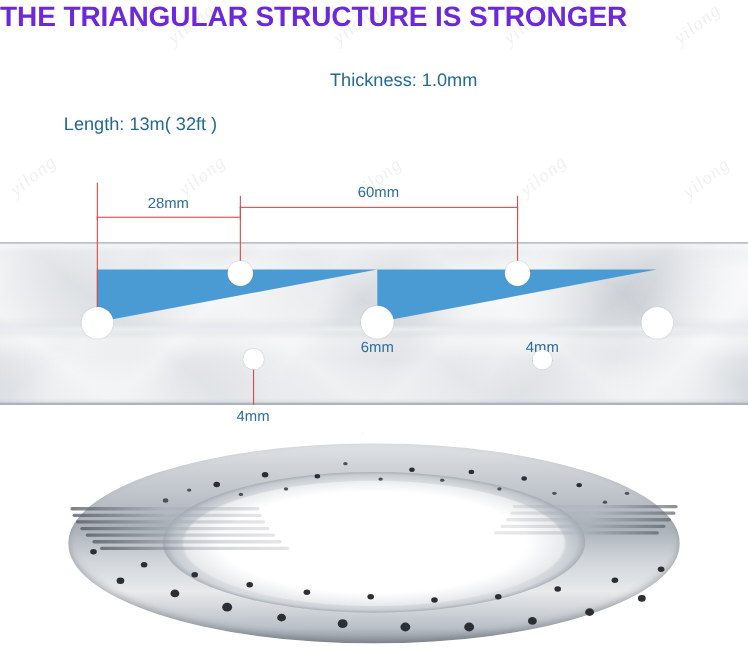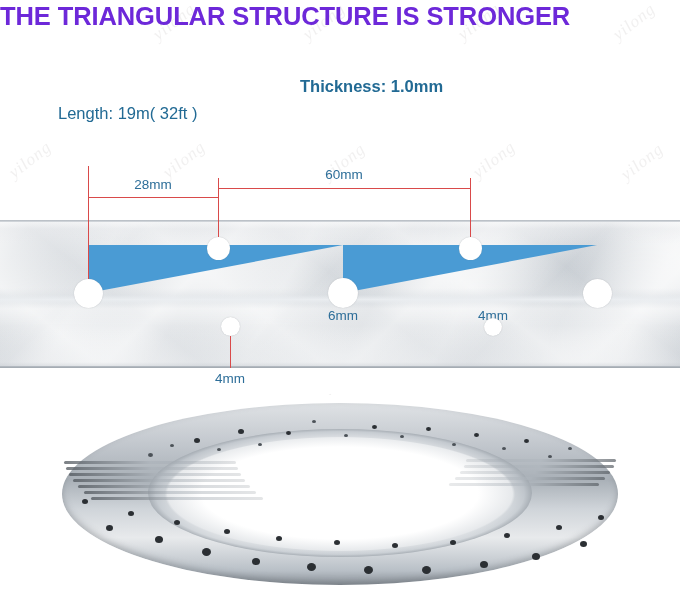--- a/index.html
+++ b/index.html
@@ -45,21 +45,21 @@
     color: #6d28d9;
     white-space: nowrap;
   }
   .spec {
     position: absolute;
     font-size: 16.5px;
     color: #226a94;
     white-space: nowrap;
   }
   #spec-material  { left: 58px;  top: 62px; }
-  #spec-thickness { left: 300px; top: 77px; font-weight: bold; }
+  #spec-thickness { left: 300px; top: 64px; }
   #spec-length    { left: 58px;  top: 104px; }
   #spec-finish    { left: 300px; top: 104px; }
 
   
   #diagram {
     position: absolute;
     left: 0;
     top: 150px;
     width: 680px;
     height: 245px;
@@ -215,21 +215,21 @@
   <div class="wm" style="left:470px;top:150px;">yilong</div>
   <div class="wm" style="left:618px;top:152px;">yilong</div>
   <div class="wm" style="left:10px;  top:410px;">yilong</div>
   <div class="wm" style="left:8px;   top:535px;">yilong</div>
   <div class="wm" style="left:290px; top:400px;">yilong</div>
   <div class="wm" style="left:630px; top:520px;">yilong</div>
 
   <div id="title">THE TRIANGULAR STRUCTURE IS STRONGER</div>
 
   <div class="spec" id="spec-thickness">Thickness: 1.0mm</div>
-  <div class="spec" id="spec-length">Length: 19m( 32ft )</div>
+  <div class="spec" id="spec-length">Length: 13m( 32ft )</div>
 
   <div id="diagram">
 
     <div id="strip">
       <div class="strip-edge" id="strip-edge-top"></div>
       <div class="strip-edge" id="strip-edge-bottom"></div>
       <div id="strip-crease"></div>
 
       <div class="tri" style="left:88px; top:25px; border-width:0 0 48px 255px; border-left-color:#4a9bd4;"></div>
       <div class="tri" style="left:218px; top:25px; border-width:48px 0 0 125px; border-bottom-color:transparent; border-left-color:transparent;"></div>

